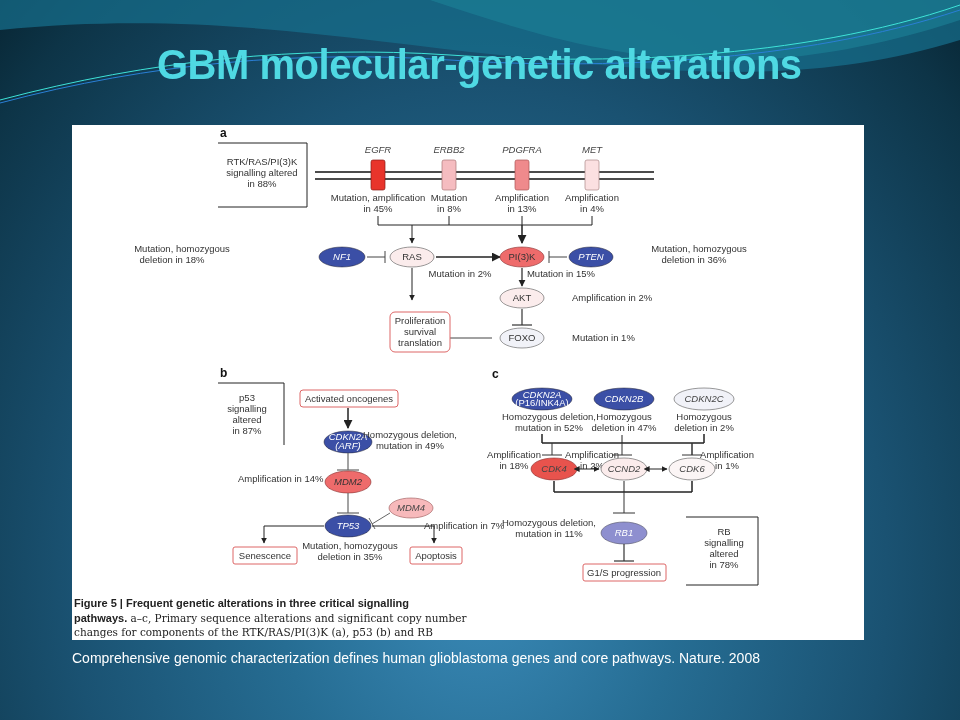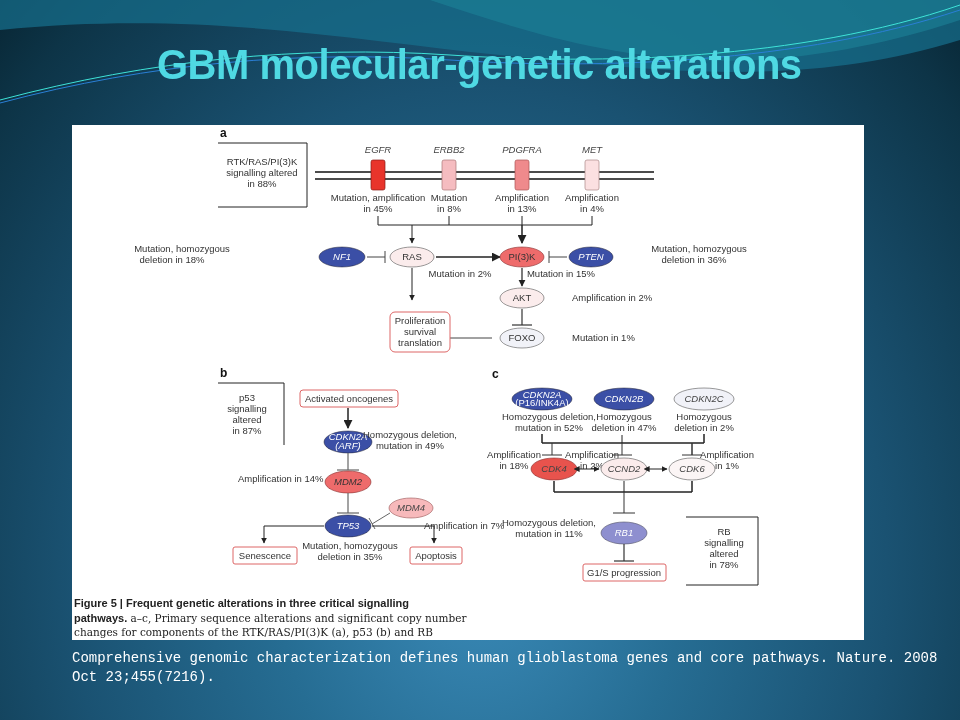--- a/index.html
+++ b/index.html
@@ -6,21 +6,21 @@
     body { width: 960px; height: 720px; overflow: hidden; position: relative;
       background: radial-gradient(ellipse at 50% 80%, #3a8ab8 0%, #266d93 30%, #1a5272 60%, #0d3447 90%, #082634 100%);
       font-family: "Liberation Sans", sans-serif; }
     .bg-swoosh { position: absolute; left: 0; top: 0; width: 960px; height: 125px; }
     .title { position: absolute; left: 0; width: 960px; top: 40px; text-align: center;
       font-family: "Liberation Sans", sans-serif; font-weight: bold; font-size: 43px; color: #4fd9e3;
       letter-spacing: -0.5px; transform: scaleX(0.93); transform-origin: 470px 0; }
     .figure { position: absolute; left: 72px; top: 125px; width: 792px; height: 515px; background: #ffffff; }
     .fig-svg { position: absolute; left: 0; top: 0; }
     .caption { position: absolute; left: 72px; top: 649px; width: 870px;
-      font-family: Liberation Mono, monospace; font-size: 14px; line-height: 19px; color: #ffffff; }
+      font-family: Liberation Sans, sans-serif; font-size: 14px; line-height: 19px; color: #ffffff; }
     .dt { font-family: "Liberation Sans", sans-serif; font-size: 9.5px; fill: #333; }
     .dti { font-family: "Liberation Sans", sans-serif; font-size: 9.5px; font-style: italic; }
     .lbl { font-family: "Liberation Sans", sans-serif; font-size: 12px; font-weight: bold; fill: #111; }
     .figcap { font-family: "DejaVu Serif", serif; font-size: 10.5px; fill: #222; }
     .figcapb { font-family: "Liberation Sans", sans-serif; font-weight: bold; font-size: 11px; fill: #222; }
   </style>
 </head>
 <body>
 
 <svg class="bg-swoosh" viewBox="0 0 960 125" width="960" height="125">
@@ -298,14 +298,13 @@
     <g>
       <text class="figcapb" x="2" y="482">Figure 5 | Frequent genetic alterations in three critical signalling</text>
       <text x="2" y="497"><tspan class="figcapb">pathways.</tspan><tspan class="figcap"> a–c, Primary sequence alterations and significant copy number</tspan></text>
       <text class="figcap" x="2" y="511">changes for components of the RTK/RAS/PI(3)K (a), p53 (b) and RB</text>
     </g>
   </svg>
 </div>
 
 <div class="caption">
   <div>Comprehensive genomic characterization defines human glioblastoma genes and core pathways. Nature. 2008</div>
-  <div>Oct 23;455(7216).</div>
 </div>
 
 </body></html>

